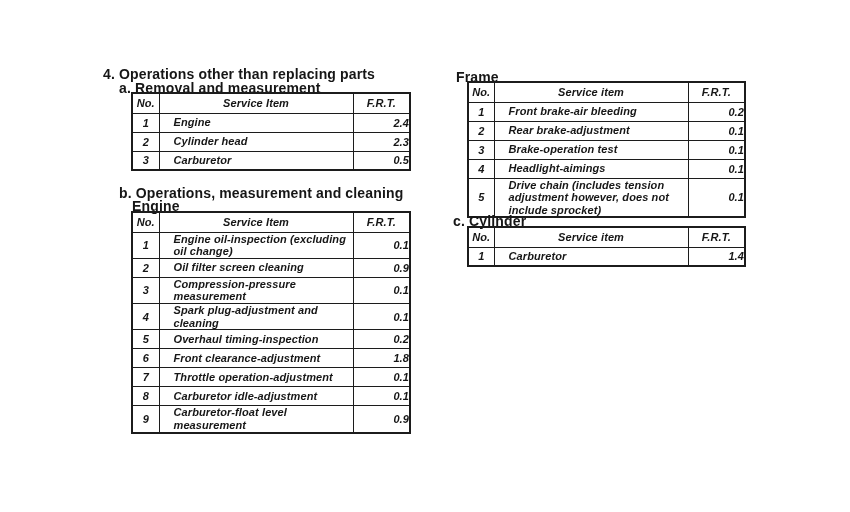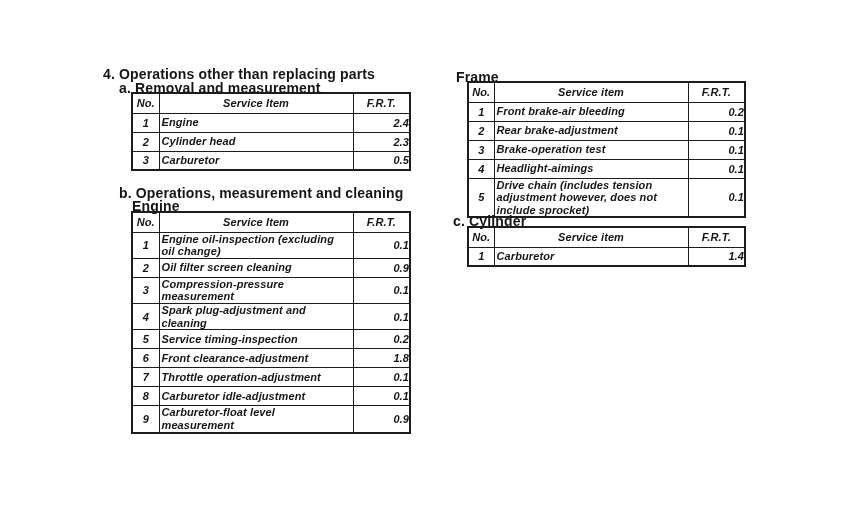--- a/index.html
+++ b/index.html
@@ -10,21 +10,21 @@
   .lbl { position:absolute; font-size:14px; font-weight:700; letter-spacing:0.15px; white-space:nowrap; }
 
   .tbl-wrap { position:absolute; }
   table { border-collapse:collapse; table-layout:fixed; width:100%;
           font-size:11px; font-weight:700; letter-spacing:0.1px;font-style:italic; }
   table, th, td { border:1px solid #1c1c1c; }
   table { border-width:2px; }
   th { height:20px; text-align:center; vertical-align:middle; font-weight:700; }
   td { height:19px; vertical-align:middle; }
   td.c-no  { text-align:center; }
-  td.c-item{ text-align:left; padding-left:2px; padding-right:4px; line-height:1.15; }
+  td.c-item{ text-align:left; padding-left:14px; padding-right:4px; line-height:1.15; }
   td.c-frt { text-align:right; }
   tr.tall td { height:24px; }
 </style>
 </head>
 <body>
 
 <div class="page">
 
   <div class="lbl" style="left:103px; top:66px;">4. Operations other than replacing parts</div>
   <div class="lbl" style="left:119px; top:80px;">a. Removal and measurement</div>
@@ -92,21 +92,21 @@
         <td class="c-item">Compression-pressure measurement</td>
         <td class="c-frt">0.1</td>
       </tr>
       <tr>
         <td class="c-no">4</td>
         <td class="c-item">Spark plug-adjustment and cleaning</td>
         <td class="c-frt">0.1</td>
       </tr>
       <tr>
         <td class="c-no">5</td>
-        <td class="c-item">Service timing-inspection</td>
+        <td class="c-item">Overhaul timing-inspection</td>
         <td class="c-frt">0.2</td>
       </tr>
       <tr>
         <td class="c-no">6</td>
         <td class="c-item">Front clearance-adjustment</td>
         <td class="c-frt">1.8</td>
       </tr>
       <tr>
         <td class="c-no">7</td>
         <td class="c-item">Throttle operation-adjustment</td>

